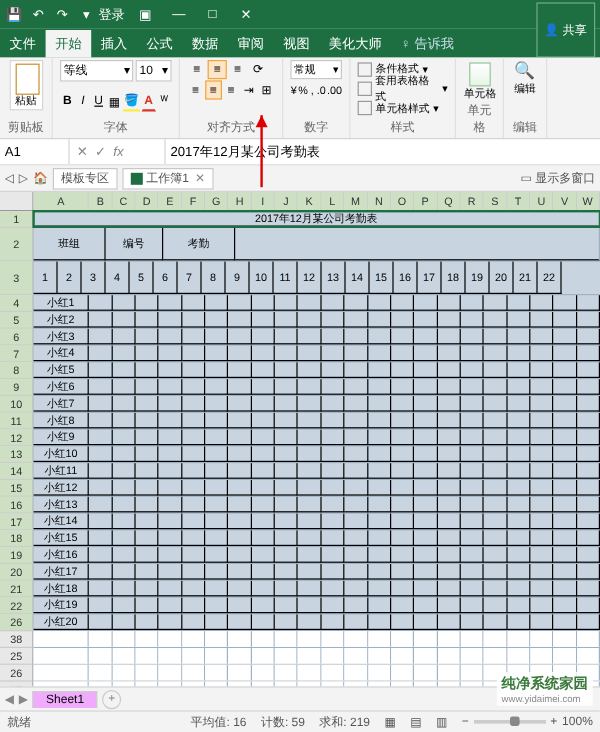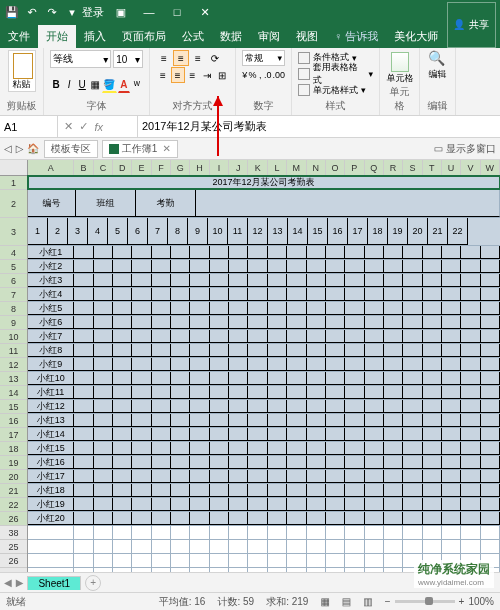--- a/index.html
+++ b/index.html
@@ -83,21 +83,21 @@
 .titlecell { width: 100%; justify-content:center; font-size:11px;}
 .diag { position: relative; }
 .diag svg { position:absolute; top:0; left:0;}
 .diag .t1 { position:absolute; top:2px; right:4px; font-size:9px;}
 .diag .t2 { position:absolute; bottom:2px; left:4px; font-size:9px;}
 .seltop { outline: 2px solid #1d6f42; outline-offset:-1px;}
 .white-area { background: #fff !important; }
 
 .sheet-tabs { position:absolute; bottom:18px; left:0; right:0; height:20px; background:#f3f3f3; border-top:1px solid #d4d4d4; display:flex; align-items:center; font-size:10px; padding:0 4px; gap:4px;}
 .sheet-tabs .nav { color:#888;}
-.sheet-tabs .st { background:#5eead4; border:1px solid #ccc; border-bottom:none; padding:1px 10px;}
+.sheet-tabs .st { background:#f0abfc; border:1px solid #ccc; border-bottom:none; padding:1px 10px;}
 .sheet-tabs .plus { width:16px; height:16px; border:1px solid #ccc; border-radius:8px; text-align:center; line-height:14px; color:#888;}
 
 .status { position:absolute; bottom:0; left:0; right:0; height:18px; background:#f3f3f3; border-top:1px solid #d4d4d4; display:flex; align-items:center; font-size:10px; padding:0 6px; gap:12px; color:#555;}
 .status .spacer { flex:1;}
 .status .zoom { display:flex; align-items:center; gap:4px;}
 .status .slider { width:60px; height:3px; background:#ccc; position:relative;}
 .status .slider::after { content:""; position:absolute; left:50%; top:-3px; width:8px; height:8px; background:#888; border-radius:2px;}
 
 .watermark { position:absolute; right:6px; bottom:22px; font-size:12px; color:#3a7a3a; background:rgba(255,255,255,.85); padding:1px 4px; font-weight:bold; z-index:40;}
 .watermark .sub { font-size:8px; color:#888; display:block; font-weight:normal;}
@@ -118,27 +118,26 @@
     <span>—</span>
     <span>□</span>
     <span>✕</span>
   </div>
 </div>
 
 <div class="tabs">
   <div class="tab">文件</div>
   <div class="tab active">开始</div>
   <div class="tab">插入</div>
-  <div class="tab">页面布局</div>
   <div class="tab">公式</div>
   <div class="tab">数据</div>
   <div class="tab">审阅</div>
   <div class="tab">视图</div>
+  <div class="tab">美化大师</div>
   <div class="tab" style="color:#cde;">♀ <span>告诉我</span></div>
-  <div class="tab">美化大师</div>
   <div class="spacer"></div>
   <div class="share">👤 <span>共享</span></div>
 </div>
 
 <div class="ribbon">
   <div class="group clip">
     <div class="paste"></div>
     <div class="label">剪贴板</div>
   </div>
   <div class="group font">
@@ -314,22 +313,22 @@
       <div class="rh">38</div>
       <div class="rh">25</div>
       <div class="rh">26</div>
       <div class="rh">27</div>
     </div>
   <div class="cells" id="cells">
       <div class="row-c">
         <div class="c titlecell seltop" style="width: 488px; border-bottom: 1px solid rgb(0, 0, 0);">2017年12月某公司考勤表</div>
       </div>
       <div class="row-c tall">
+        <div class="c" style="width: 60px; border-right: 1px solid rgb(0, 0, 0); border-bottom: 1px solid rgb(0, 0, 0);">班组</div>
         <div class="c colA" style="border-right: 1px solid rgb(0, 0, 0); border-bottom: 1px solid rgb(0, 0, 0);">编号</div>
-        <div class="c" style="width: 60px; border-right: 1px solid rgb(0, 0, 0); border-bottom: 1px solid rgb(0, 0, 0);">班组</div>
         <div class="c" style="width: 60px; border-right: 1px solid rgb(0, 0, 0); border-bottom: 1px solid rgb(0, 0, 0);">考勤</div>
         <div class="c" style="flex: 1 1 0%; border-bottom: 1px solid rgb(0, 0, 0);"></div>
       </div>
       <div class="row-c tall">
         <div class="c std" style="border-right: 1px solid rgb(0, 0, 0); border-bottom: 1px solid rgb(0, 0, 0);">1</div>
         <div class="c std" style="border-right: 1px solid rgb(0, 0, 0); border-bottom: 1px solid rgb(0, 0, 0);">2</div>
         <div class="c std" style="border-right: 1px solid rgb(0, 0, 0); border-bottom: 1px solid rgb(0, 0, 0);">3</div>
         <div class="c std" style="border-right: 1px solid rgb(0, 0, 0); border-bottom: 1px solid rgb(0, 0, 0);">4</div>
         <div class="c std" style="border-right: 1px solid rgb(0, 0, 0); border-bottom: 1px solid rgb(0, 0, 0);">5</div>
         <div class="c std" style="border-right: 1px solid rgb(0, 0, 0); border-bottom: 1px solid rgb(0, 0, 0);">6</div>

